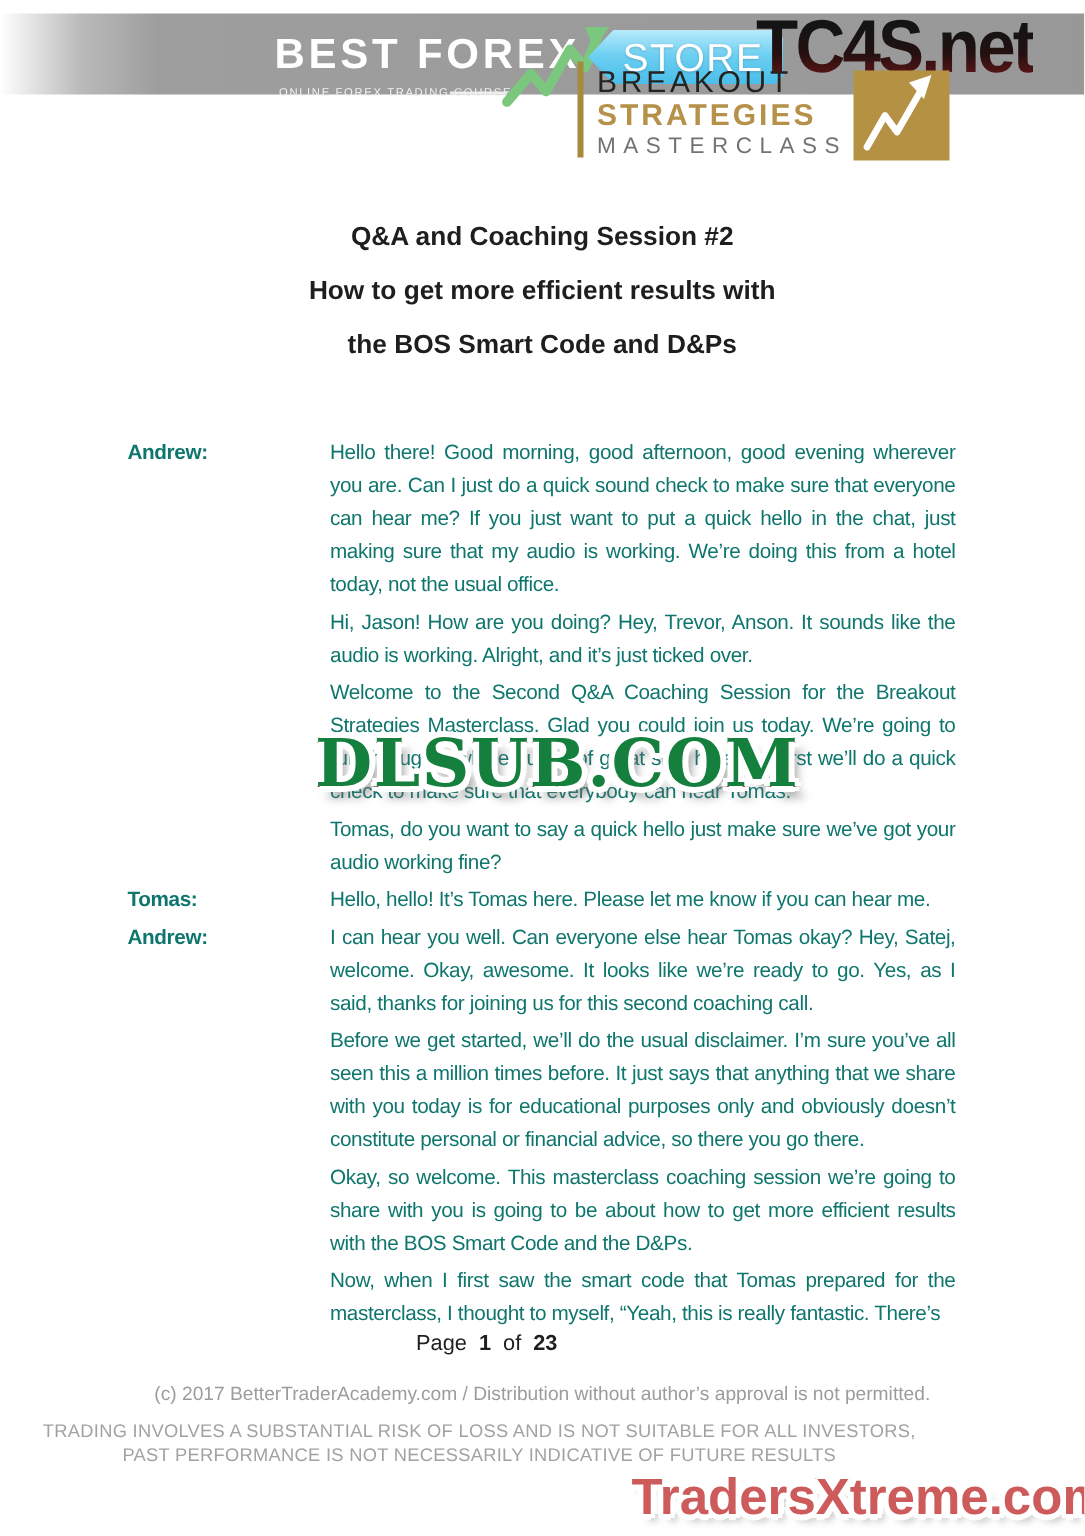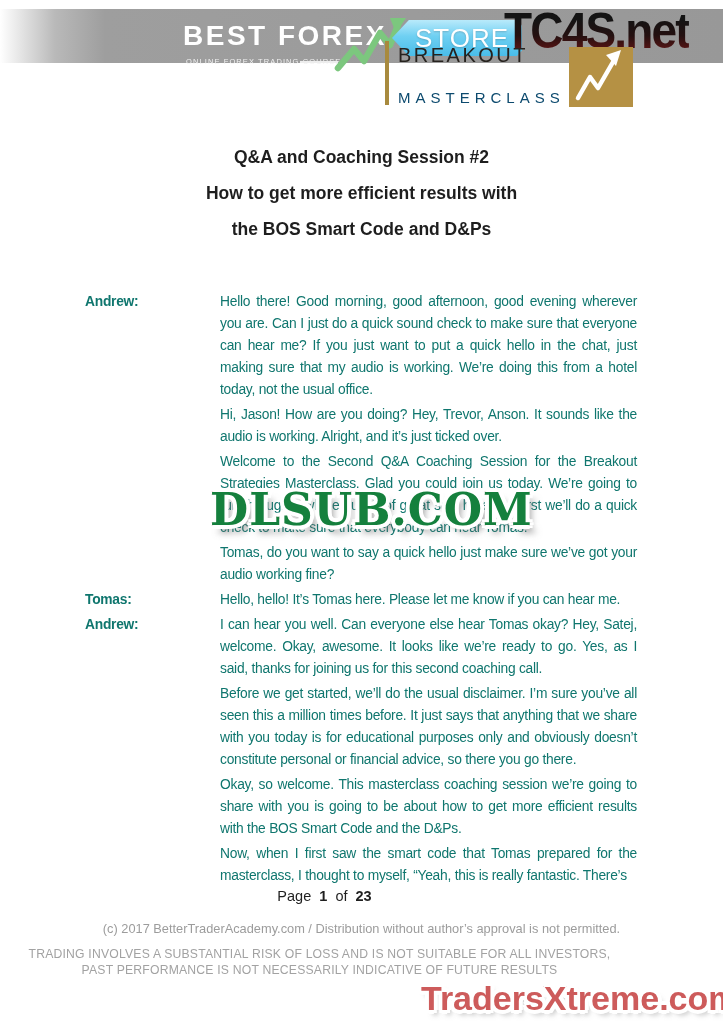--- a/index.html
+++ b/index.html
@@ -26,21 +26,21 @@
           background:linear-gradient(180deg,#141414 30%,#241010 58%,#641616 88%,#702020 100%);
           -webkit-background-clip:text; background-clip:text; color:transparent; }
   @supports not ((-webkit-background-clip:text) or (background-clip:text)) {
     .tc4s { color:#1d0f0e; background:none; }
   }
   .gold-bar { position:absolute; left:385px; top:41px; width:4px; height:64px; background:#a88a3e; }
   .brk   { position:absolute; left:398px; top:44px; font-size:20px; font-weight:normal;
            letter-spacing:2.5px; color:#26221e; }
   .strat { position:absolute; left:398px; top:66px; font-size:20px; font-weight:bold;
            letter-spacing:2px; color:#b5914a; }
-  .master{ position:absolute; left:398px; top:89px; font-size:15px; letter-spacing:5px; color:#0c4a6e; }
+  .master{ position:absolute; left:398px; top:89px; font-size:15px; letter-spacing:5px; color:#737373; }
   .gold-square { position:absolute; left:569px; top:47px; width:64px; height:60px; background:#b59144; }
   .gold-square svg { overflow:visible; }
 
   
   .title { position:absolute; left:0; top:148px; width:723px; text-align:center;
            font-weight:bold; font-size:17.5px; color:#1e1e1e; }
   .title div { line-height:19px; margin-bottom:17px; }
 
   
   .transcript { position:absolute; left:85px; top:291px; width:552px;
@@ -90,20 +90,21 @@
     </svg>
     <div class="store-box">
       <span>STORE</span>
     </div>
   </div>
 
   <div class="tc4s">TC4S.net</div>
 
   <div class="gold-bar"></div>
   <div class="brk">BREAKOUT</div>
+  <div class="strat">STRATEGIES</div>
   <div class="master">MASTERCLASS</div>
   <div class="gold-square">
     <svg width="64" height="60" viewBox="0 0 64 60">
       <polyline points="9,51 21,30 29,41 44,15" fill="none" stroke="#ffffff" stroke-width="4.5" stroke-linecap="round" stroke-linejoin="round"></polyline>
       <polygon points="37,8 52,3 47,19" fill="#ffffff"></polygon>
     </svg>
   </div>
 
   <div class="title">
     <div>Q&amp;A and Coaching Session #2</div>

